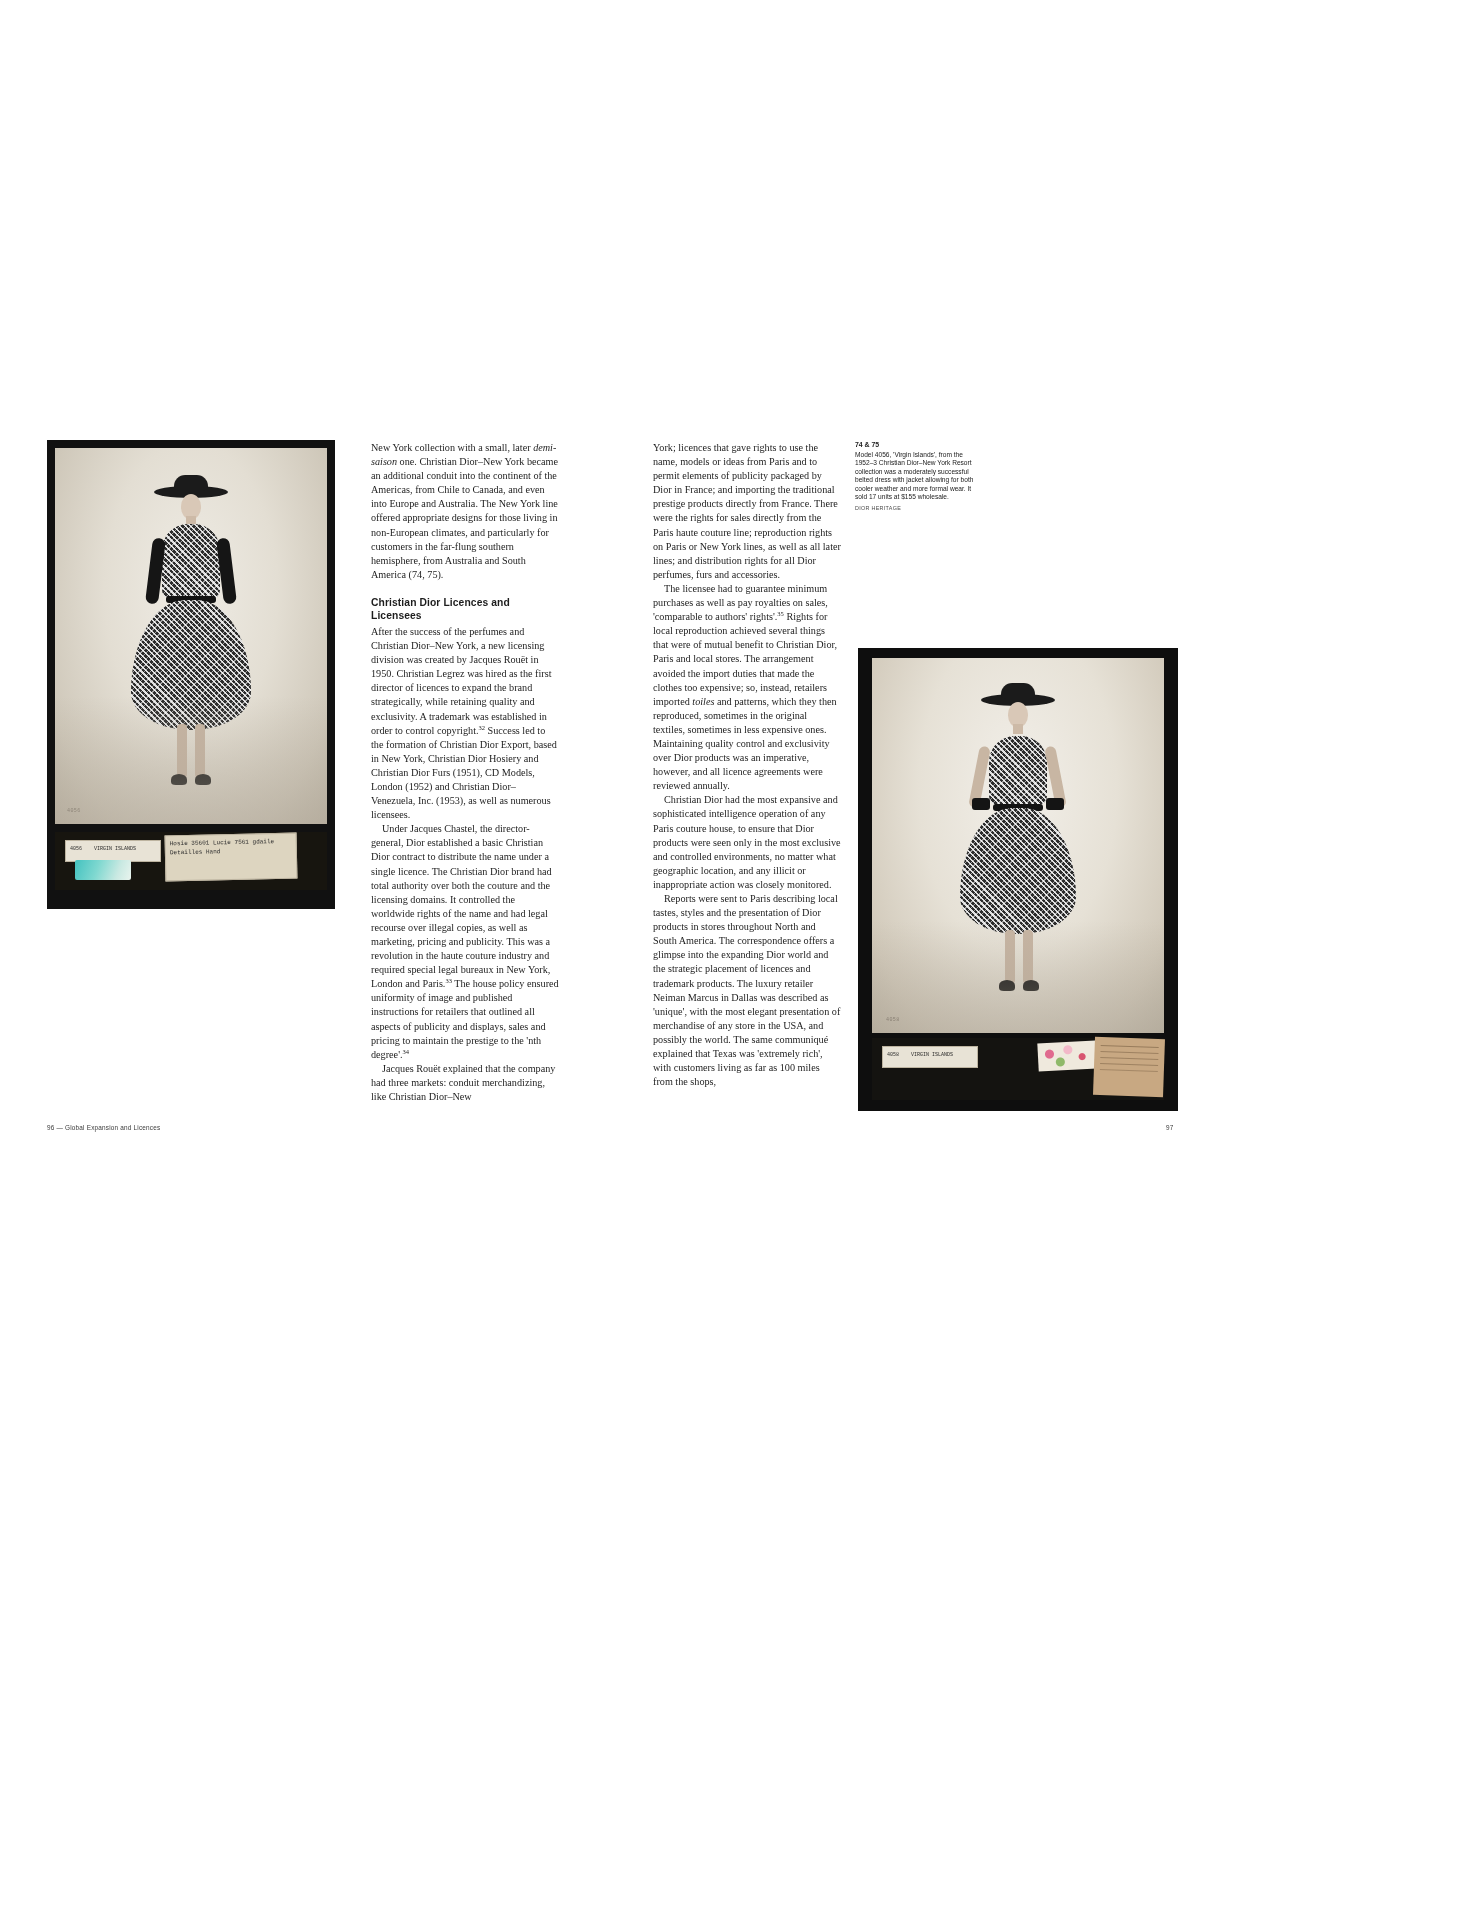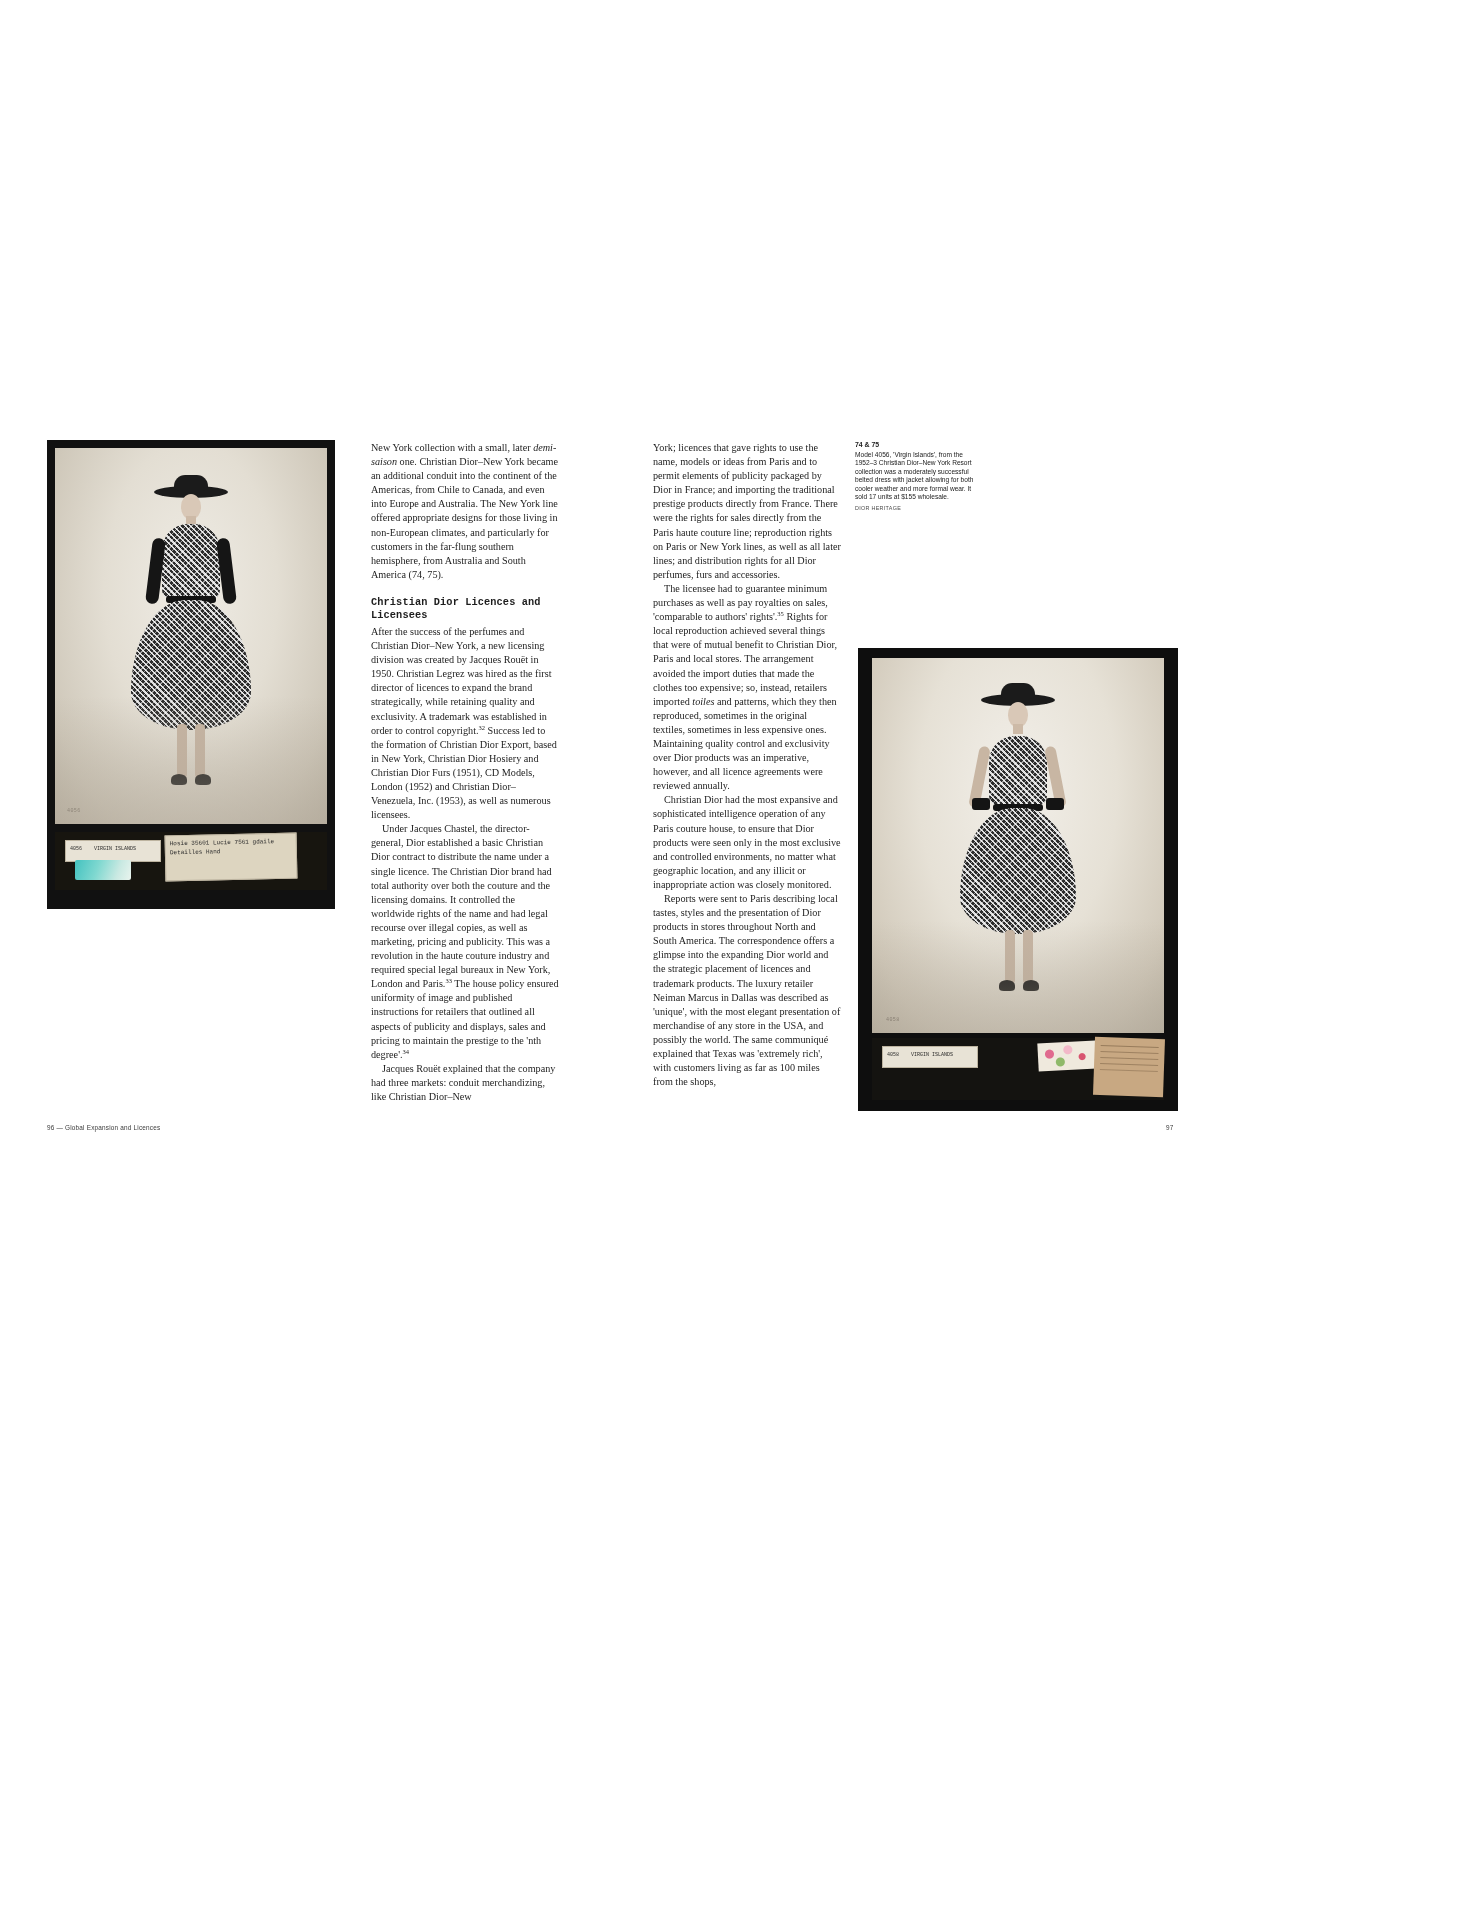--- a/index.html
+++ b/index.html
@@ -188,21 +188,21 @@
   }
   .col p {
     margin: 0;
     text-indent: 11px;
   }
   .col p.first {
     text-indent: 0;
   }
   .col h3 {
     margin: 14px 0 3px 0;
-    font-family: Liberation Mono, monospace;
+    font-family: Liberation Sans, sans-serif;
     font-size: 10.3px;
     line-height: 13px;
     font-weight: bold;
     letter-spacing: .1px;
   }
   .col sup { font-size: 6.5px; vertical-align: super; line-height: 0; }
 
   #col1 { left: 371px; top: 441px; width: 188px; }
   #col2 { left: 653px; top: 441px; width: 188px; }
 

